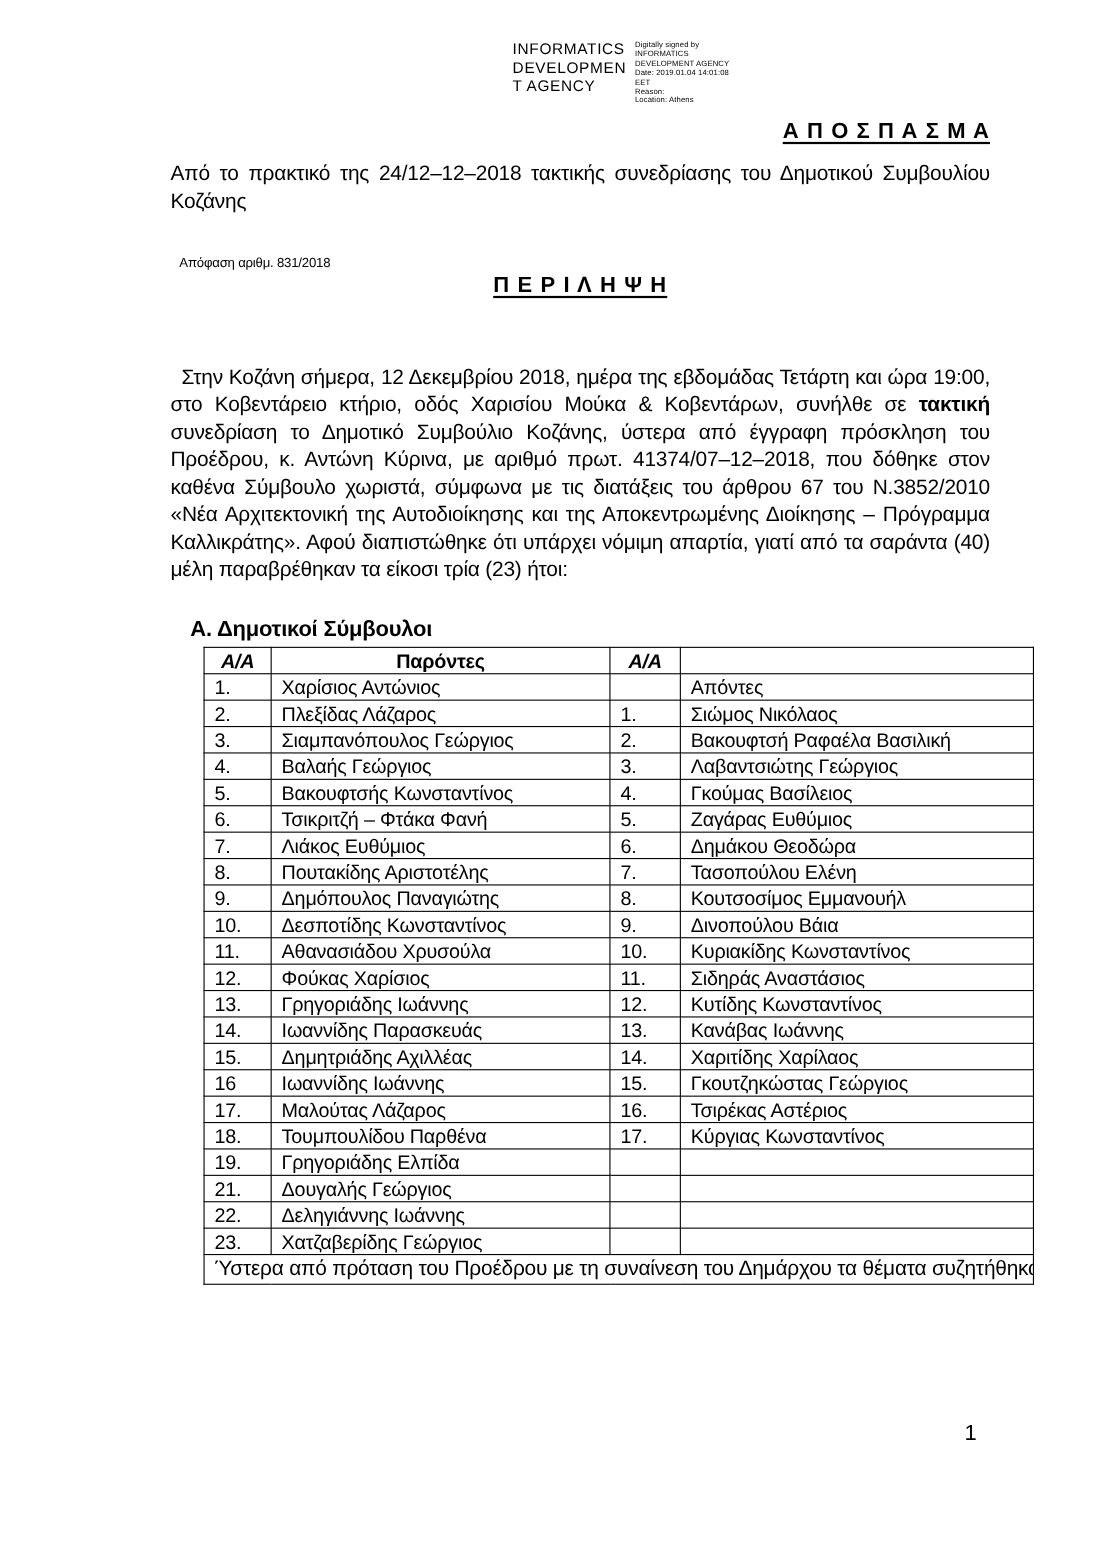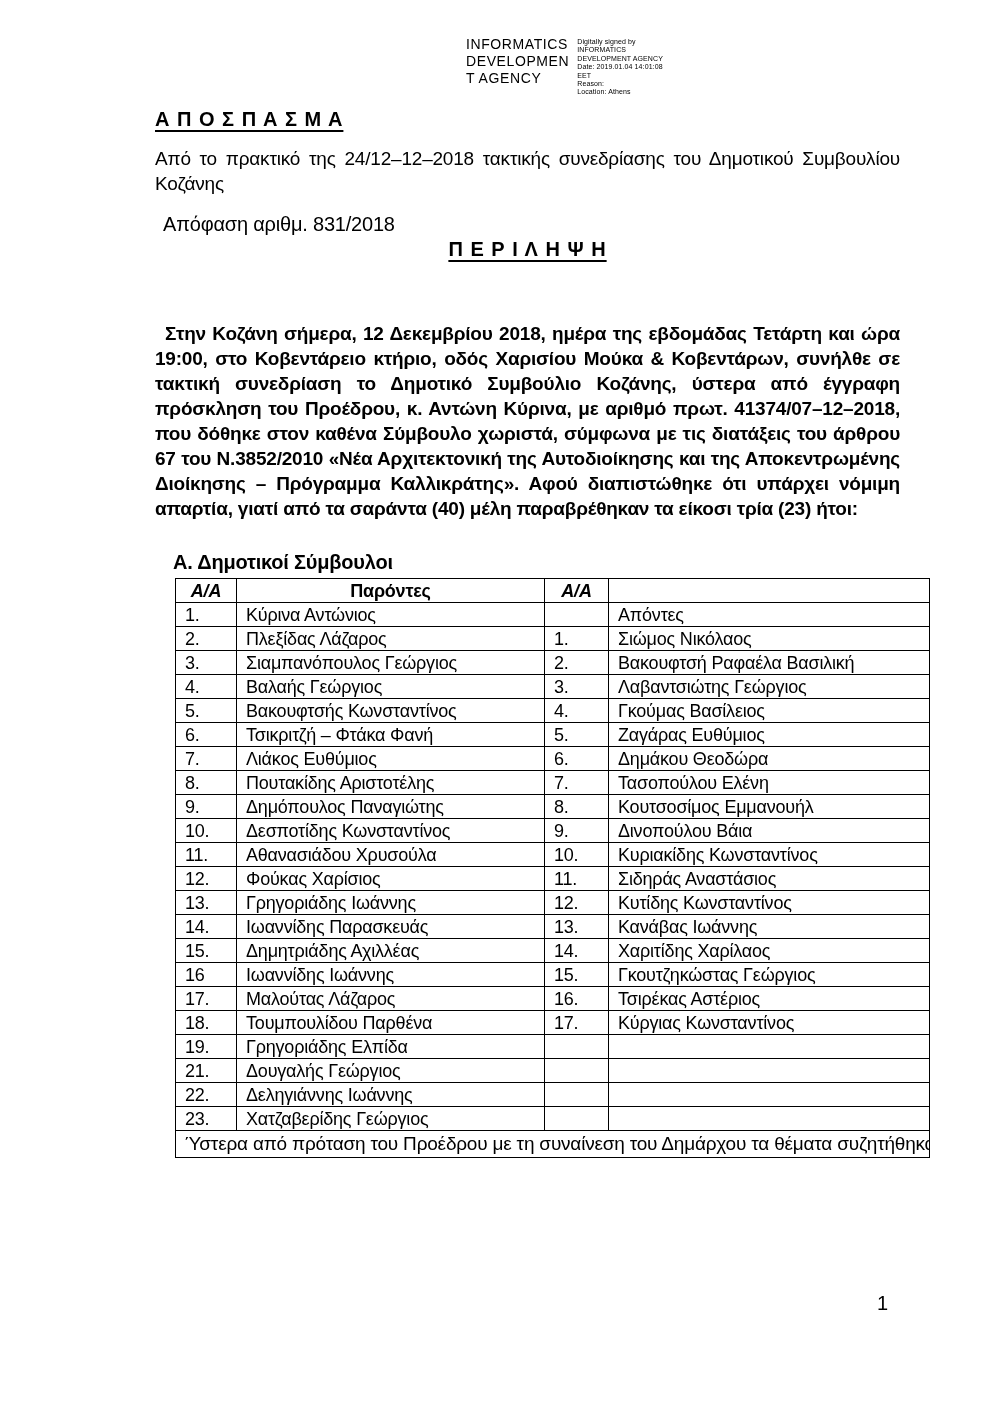--- a/index.html
+++ b/index.html
@@ -39,67 +39,67 @@
   }
 
   
   .content {
     position: absolute;
     left: 155px;
     top: 100px;
     width: 745px;
   }
   .doc-title {
-    text-align: left;
+    text-align: right;
     font-weight: bold;
     font-size: 20px;
     letter-spacing: 1px;
     margin: 8px 0 0 0;
   }
   .doc-title span { text-decoration: underline; text-underline-offset: 4px; }
 
   p { margin: 0; }
   .para {
     font-size: 19px;
     line-height: 25px;
     letter-spacing: -0.2px;
     text-align: justify;
   }
   .intro-para { margin-top: 15px; }
   .decision-no {
-    margin-top: 17px;
-    font-size: 20px;
+    margin-top: 36px;
+    font-size: 12px;
     letter-spacing: -0.2px;
     text-indent: 8px;
   }
   .summary-title {
     text-align: center;
     font-weight: bold;
     font-size: 20px;
     letter-spacing: 1px;
     margin-top: 2px;
   }
   .summary-title span { text-decoration: underline; text-underline-offset: 4px; }
   .summary-para { margin-top: 44px; }
-  .body-para { margin-top: 60px; text-indent: 10px; font-weight: bold; }
+  .body-para { margin-top: 60px; text-indent: 10px; }
   .body-para b { letter-spacing: -0.2px; }
 
   .section-heading {
     margin: 30px 0 4px 18px;
     font-size: 20px;
     font-weight: bold;
     letter-spacing: -0.2px;
   }
 
   
   table.attendance {
     border-collapse: collapse;
     table-layout: fixed;
     width: 754px;
-    margin-left: 20px;
+    margin-left: 30px;
   }
   table.attendance th, table.attendance td {
     border: 1px solid #000;
     font-size: 18px;
     line-height: 22px;
     letter-spacing: -0.2px;
     height: 23px;
     padding: 0 4px 0 9px;
     overflow: hidden;
     white-space: nowrap;
@@ -177,21 +177,21 @@
         <tr>
           <th class="aa">Α/Α</th>
           <th class="present-hdr">Παρόντες</th>
           <th class="aa">Α/Α</th>
           <th></th>
         </tr>
       </thead>
       <tbody id="attendance-body">
           <tr>
             <td>1.</td>
-            <td>Κύρινα Αντώνιος</td>
+            <td>Χαρίσιος Αντώνιος</td>
             <td></td>
             <td class="absent-hdr">Απόντες</td>
           </tr>
           <tr>
             <td>2.</td>
             <td>Πλεξίδας Λάζαρος</td>
             <td>1.</td>
             <td>Σιώμος Νικόλαος</td>
           </tr>
           <tr>

